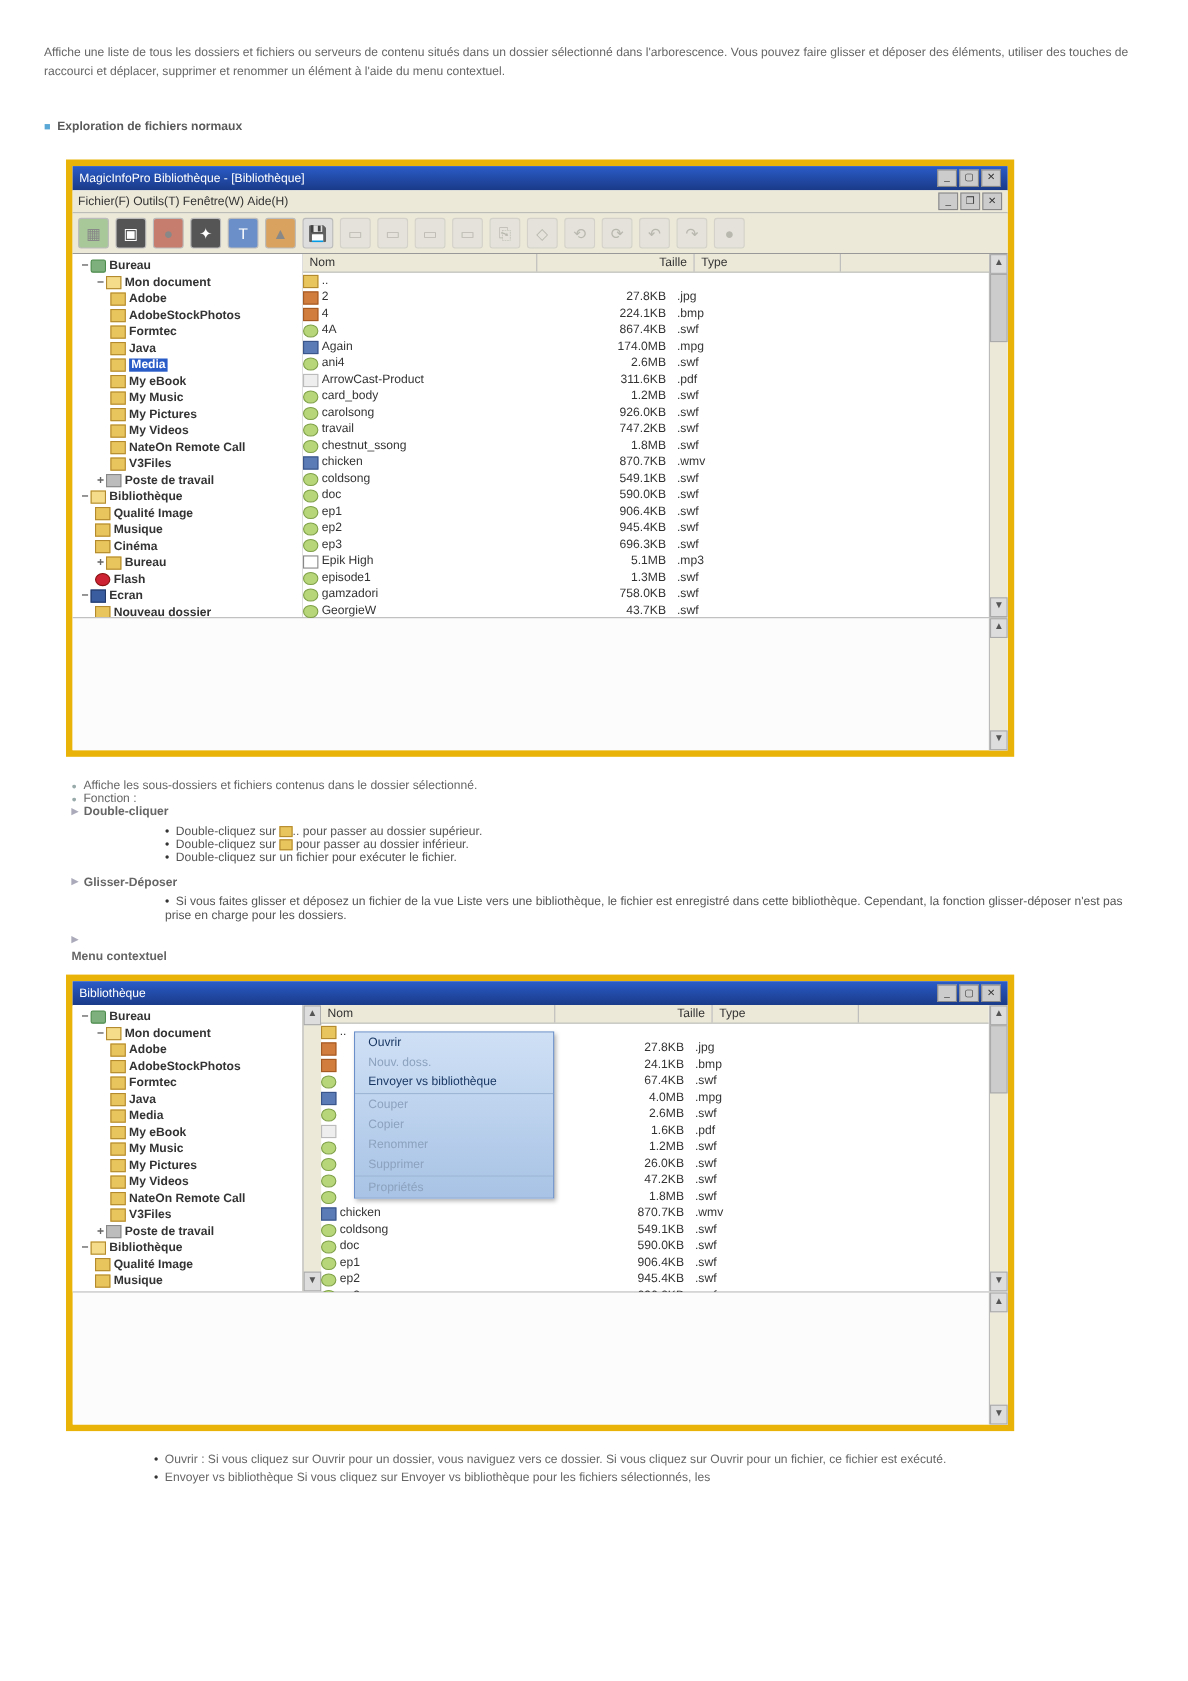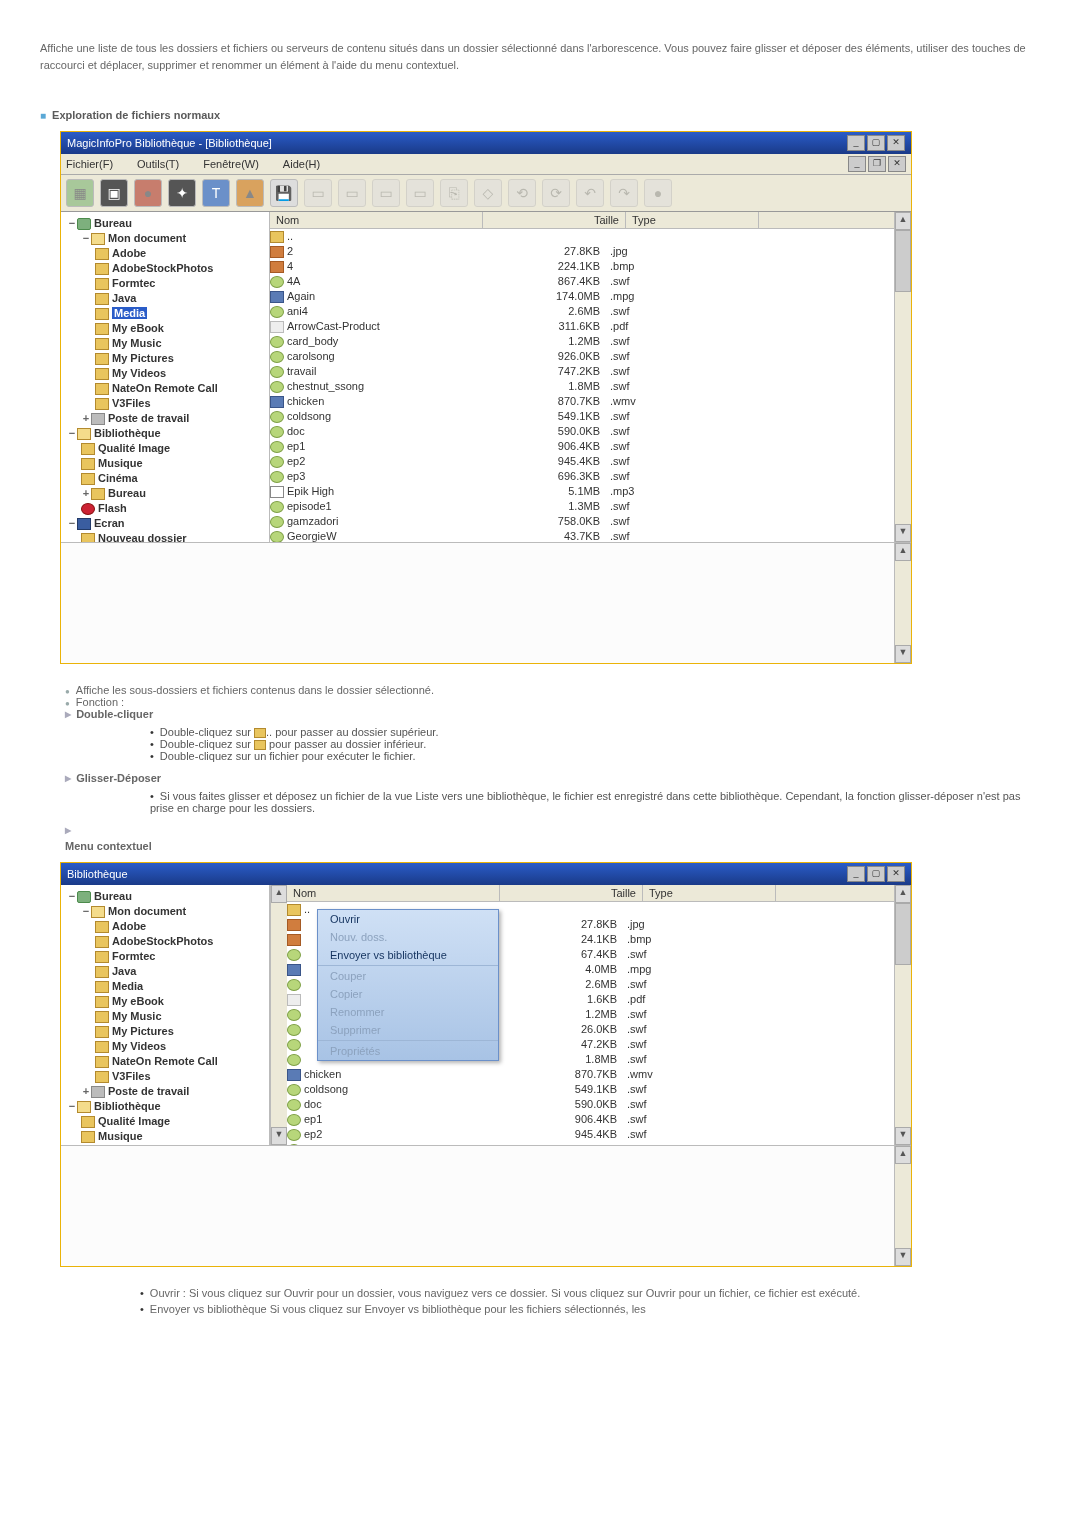--- a/index.html
+++ b/index.html
@@ -9,30 +9,30 @@
     font-size: 11px;
     color: #555;
     background: #fff;
     width: 1000px;
   }
   .intro-text { color: #666; line-height: 1.5; margin-bottom: 36px; }
   .section-heading {
     color: #5a5a5a;
     font-weight: bold;
     font-size: 11px;
-    margin: 15px 0 10px 0;
+    margin: 15px 0 24px 0;
   }
   .section-heading::before {
     content: "■";
     color: #5aa8d6;
     margin-right: 6px;
     font-size: 10px;
   }
   .app-window {
-    border: 1px solid #eab308;
+    border: 6px solid #eab308;
     width: 850px;
     margin: 10px 0 20px 20px;
     font-size: 11px;
   }
   .titlebar {
     background: linear-gradient(to bottom, #2a5cc8, #1a3a88);
     color: #fff;
     padding: 3px 6px;
     font-size: 11px;
     display: flex;
@@ -53,21 +53,21 @@
     background: #ece9d8;
     border-bottom: 1px solid #aaa;
     padding: 2px 5px;
     display: flex;
     gap: 12px;
     font-size: 11px;
     color: #333;
     align-items: center;
     justify-content: space-between;
   }
-  .menubar-left { display:flex; gap:24px; }
+  .menubar-left { display:flex; gap:3px; }
   .menubar-right { display:flex; gap:2px; }
   .toolbar {
     background: #ece9d8;
     border-bottom: 1px solid #999;
     padding: 4px 5px;
     display: flex;
     gap: 6px;
     align-items: center;
   }
   .tbtn {

